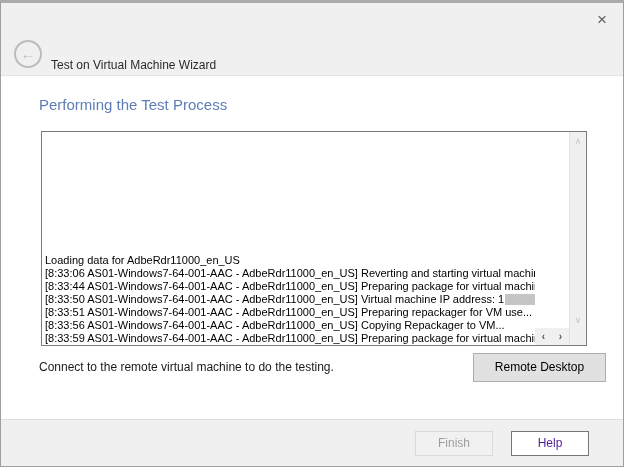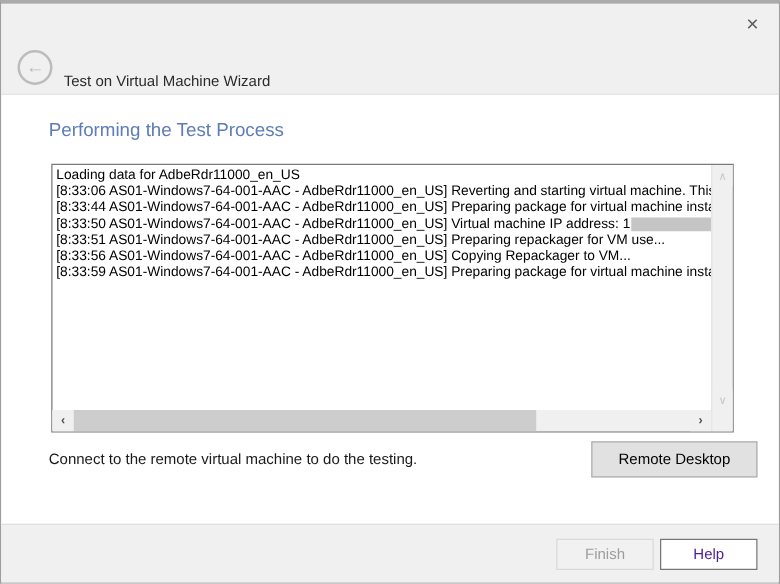--- a/index.html
+++ b/index.html
@@ -32,21 +32,21 @@
   }
   .header-title{position:absolute;left:50px;top:45px;font-size:12px;color:#2b2b2b;margin-top:10px;}
   
   .content{position:relative;height:345px;background:#fff;padding-left:32px;}
   .page-heading{position:absolute;left:38px;top:20px;font-size:15px;font-weight:normal;color:var(--heading);}
   
   .listbox{
     position:absolute;left:40px;top:55px;width:546px;height:215px;
     border:1px solid #7b7b7b;background:#fff;display:flex;
   }
-  .listbox-left{flex:1;display:flex;flex-direction:column;min-width:0;}
+  .listbox-left{flex:1;display:flex;min-width:0;align-items:flex-end;}
   .log-list{flex:1;overflow:hidden;padding:2px 0 0 3px;}
   .log-line{
     display:flex;align-items:center;white-space:nowrap;overflow:hidden;
     font-size:11px;line-height:13px;color:#000;
   }
   .log-line span{white-space:pre;}
   .redaction{flex:1;height:11px;margin-left:1px;background:var(--redaction);}
   
   .hscroll{height:17px;background:var(--chrome);display:flex;align-items:stretch;}
   .hscroll .arrow{
@@ -67,21 +67,21 @@
   .info-row{position:absolute;left:38px;right:17px;top:276px;height:30px;display:flex;align-items:center;justify-content:space-between;gap:28px;}
   .info-text{font-size:12px;color:#1a1a1a;}
   .remote-desktop-button{
     width:133px;height:29px;background:#e1e1e1;border:1px solid #adadad;
     font-size:12px;color:#000;font-family:inherit;
   }
   
   .footer{
     position:absolute;left:0;right:0;bottom:0;height:47px;
     background:var(--chrome);border-top:1px solid #dfdfdf;
-    display:flex;align-items:center;justify-content:flex-end;gap:5px;padding-right:17px;
+    display:flex;align-items:center;justify-content:flex-end;gap:18px;padding-right:34px;
   }
   .btn{width:78px;height:25px;font-size:12px;font-family:inherit;}
   .btn-disabled{background:#f1f1f1;border:1px solid #d9d9d9;color:#9d9d9d;}
   .btn-default{background:#fff;border:2px solid var(--accent-border);color:#000;}
   .btn-normal{background:#fff;border:1px solid #767676;color:#4c1d95;}
 </style>
 </head>
 <body>
 
 <div class="window">

